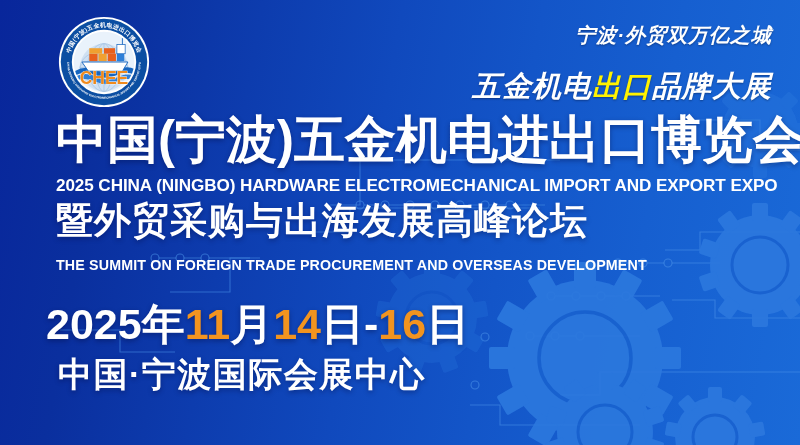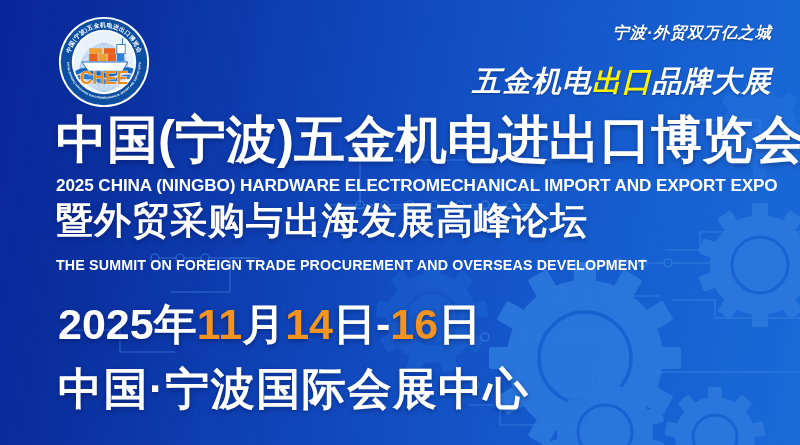--- a/index.html
+++ b/index.html
@@ -47,21 +47,21 @@
     right: 28px;
     top: 22px;
     text-align: right;
     font-style: italic;
     font-weight: bold;
     line-height: 1.32;
     color: #ffffff;
     letter-spacing: 1px;
   }
   .tagline .line1 {
-    font-size: 16px;
+    font-size: 20px;
     display: block;
     text-shadow: 0 1px 2px rgba(0,0,20,.35);
   }
   .tagline .line2 {
     font-size: 29px;
     display: block;
     margin-top: 19px;
     text-shadow: 0 1px 2px rgba(0,0,20,.35);
   }
   .tagline .hl { color: #fff200; }
@@ -107,35 +107,35 @@
     color: #ffffff;
     letter-spacing: 0.15px;
     white-space: nowrap;
     transform: scaleX(0.99);
     transform-origin: left center;
   }
 
   
   .date-line {
     position: absolute;
-    left: 58px;
+    left: 46px;
     top: 296px;
     font-size: 43px;
     font-weight: bold;
     color: #ffffff;
     letter-spacing: 0px;
     white-space: nowrap;
     text-shadow: 0 2px 5px rgba(0,10,60,.40);
   }
   .date-line .num { color: #f2941f; }
   .venue-line {
     position: absolute;
     left: 58px;
-    top: 360px;
-    font-size: 44px;
+    top: 352px;
+    font-size: 34px;
     font-weight: bold;
     color: #ffffff;
     letter-spacing: 1.5px;
     white-space: nowrap;
     text-shadow: 0 2px 5px rgba(0,10,60,.40);
   }
 </style>
 </head>
 <body>
 

